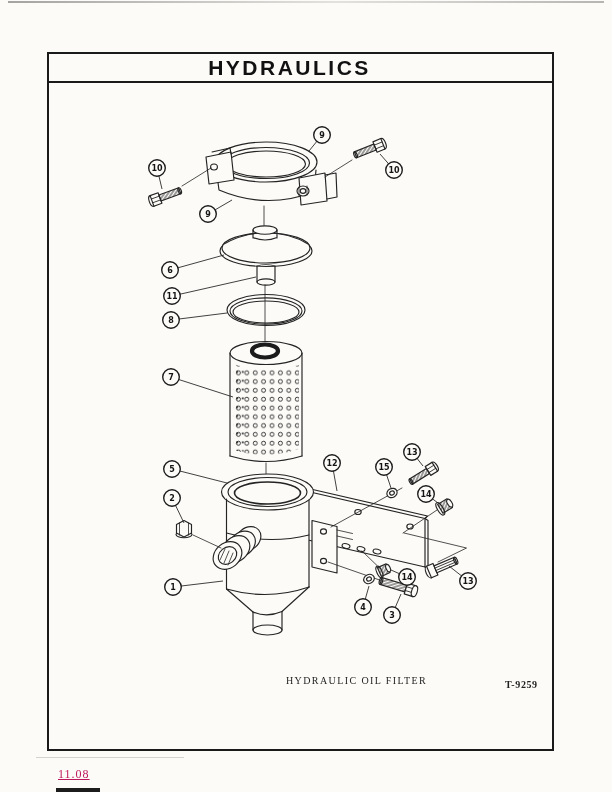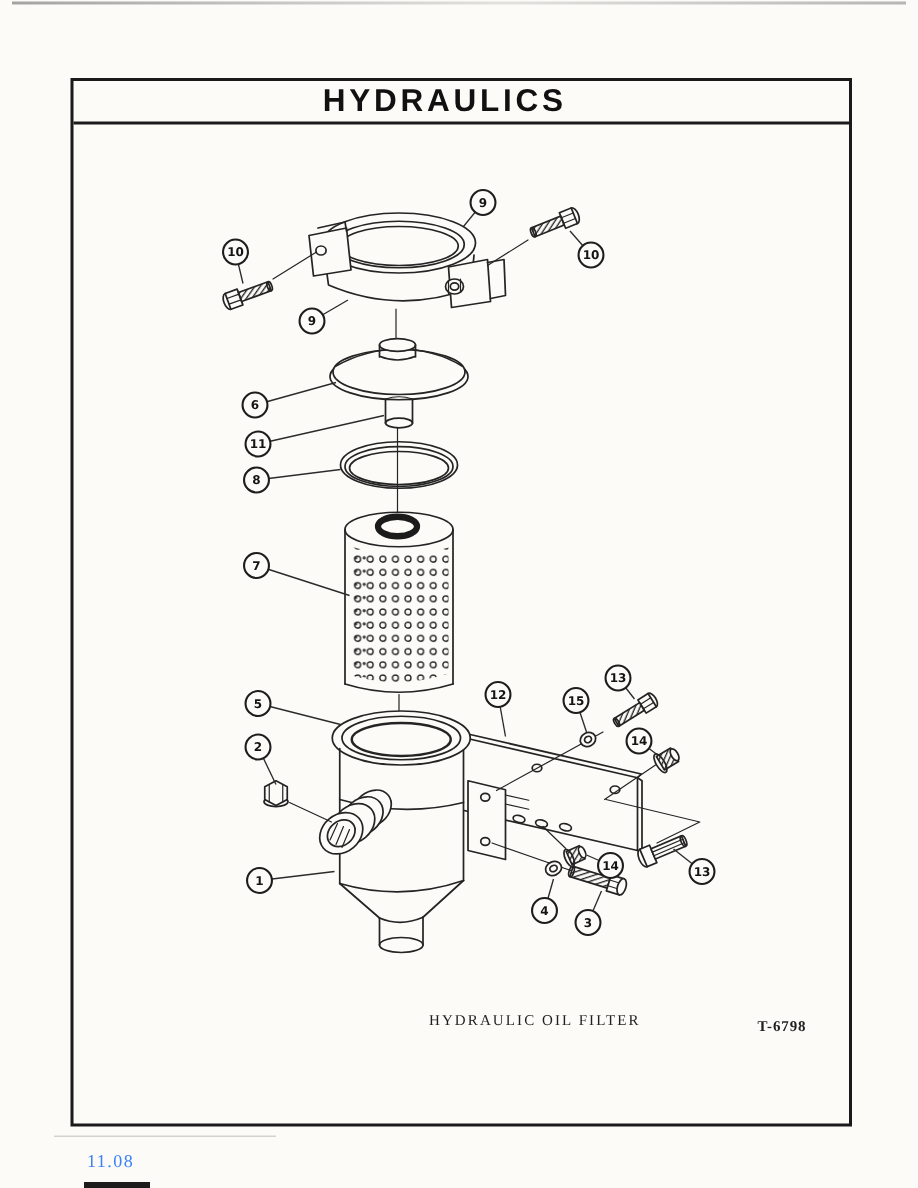--- a/index.html
+++ b/index.html
@@ -1,28 +1,28 @@
 <!DOCTYPE html>
 <html><head>
 <meta charset="utf-8">
 <style>
   html,body{margin:0;padding:0;background:#e9e8e4;}
   .page{position:relative;width:612px;height:792px;margin:0 auto;background:#fcfbf8;overflow:hidden;
         font-family:"Liberation Serif",serif;color:#222;}
-  .frame{position:absolute;left:47px;top:52px;width:503px;height:695px;border:2px solid #1a1a1a;padding-left:14px;}
+  .frame{position:absolute;left:47px;top:52px;width:503px;height:695px;border:2px solid #1a1a1a;}
   .titlebar{position:absolute;left:0;top:0;width:100%;height:27px;border-bottom:2px solid #1a1a1a;
             display:flex;align-items:center;justify-content:center;}
   .title{margin:0;font:700 21px "Liberation Sans",sans-serif;letter-spacing:2.5px;color:#111;
          transform:translateX(-11px);white-space:nowrap;}
   .caption{position:absolute;left:258px;top:675px;font:400 10px "Liberation Serif",serif;
            letter-spacing:1.4px;color:#1f1f1f;white-space:nowrap;margin-left:28px;}
   .ref{position:absolute;left:505px;top:679px;font:700 10px "Liberation Serif",serif;
        letter-spacing:.6px;color:#1f1f1f;}
   .pagenum{position:absolute;left:58px;top:767px;font:400 12px "Liberation Serif",serif;
-           letter-spacing:1px;color:#3b82f6;}
+           letter-spacing:1px;color:#be185d;text-decoration:underline;}
   .scan-top{position:absolute;left:8px;top:1px;width:596px;height:2px;
             background:linear-gradient(90deg,rgba(0,0,0,.35),rgba(0,0,0,.10) 55%,rgba(0,0,0,.28));}
   .scan-line{position:absolute;left:36px;top:757px;width:148px;height:1px;background:rgba(0,0,0,.16);}
   .scan-mark{position:absolute;left:56px;top:788px;width:44px;height:4px;background:#1c1c1c;}
   svg.diagram{position:absolute;left:0;top:0;}
   svg.diagram *{vector-effect:none;}
   .ln{stroke:#242424;stroke-width:1.15;fill:none;stroke-linecap:round;stroke-linejoin:round;}
   .fillp{fill:#fcfbf8;}
   .thin{stroke-width:.8;}
   .leader{stroke:#2b2b2b;stroke-width:.9;}
@@ -311,18 +311,18 @@
         </g>
         <g>
           <line x1="468" y1="581" x2="449" y2="566" class="leader"></line>
           <circle cx="468" cy="581" r="8.3" class="co-circle"></circle>
           <text x="468" y="583.9" class="co-num">13</text>
         </g>
       </g>
   </svg>
 
   <div class="caption">HYDRAULIC OIL FILTER</div>
-  <div class="ref">T-6798</div>
+  <div class="ref">T-9259</div>
   <div class="pagenum">11.08</div>
 
   <div class="scan-line"></div>
   <div class="scan-mark"></div>
 </div>
 
 </body></html>

